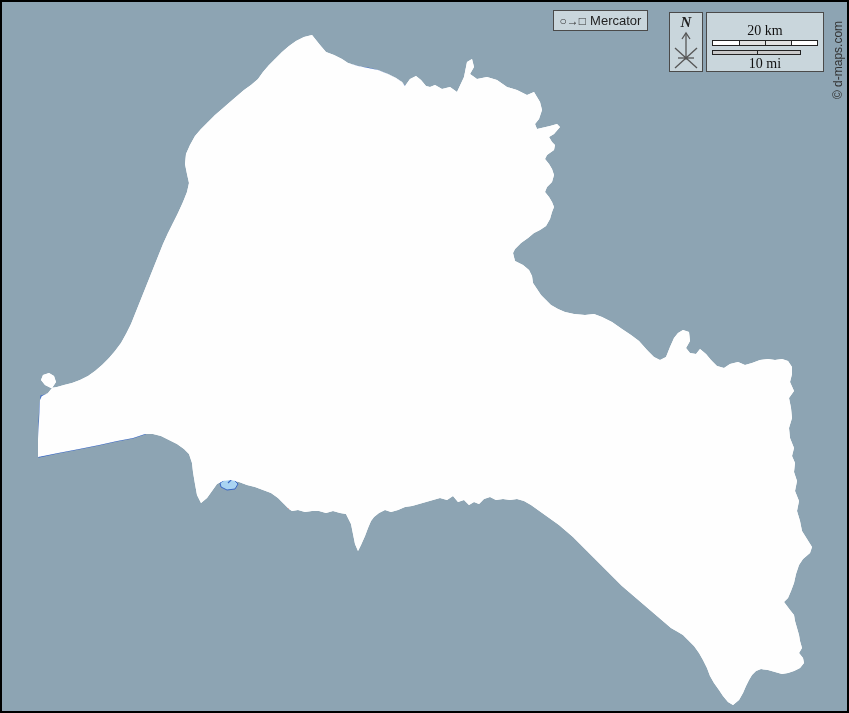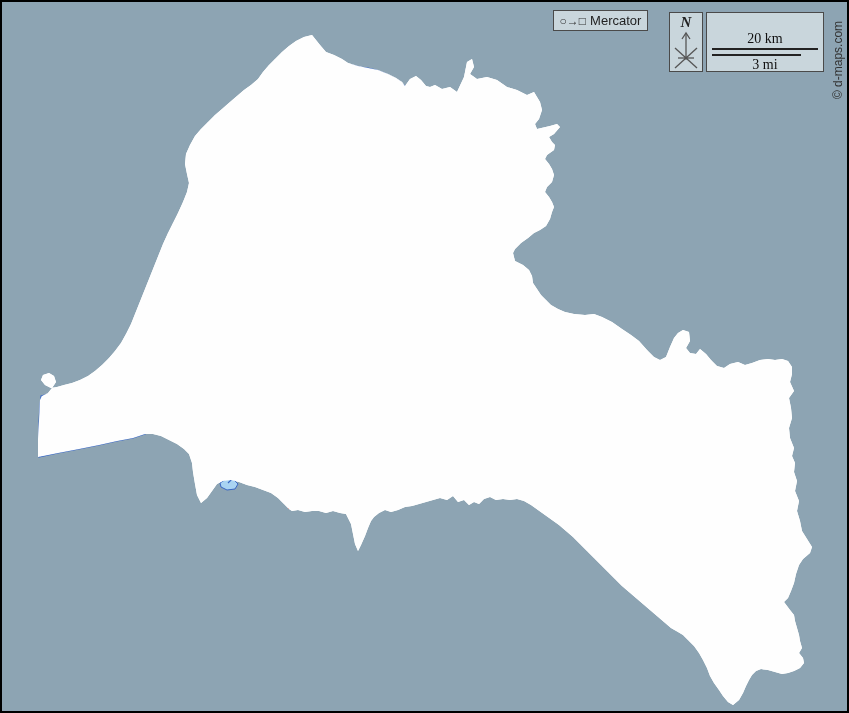--- a/index.html
+++ b/index.html
@@ -34,21 +34,21 @@
   #compass-n{
     font-family:"Liberation Serif",serif;font-style:italic;font-weight:bold;
     font-size:15px;color:#222;margin-top:2px;line-height:1;
   }
   
   #scale-box{
     left:704px;top:10px;width:118px;height:60px;
     display:flex;flex-direction:column;align-items:center;
     font-family:"Liberation Serif",serif;color:#111;
   }
-  #scale-km-label{font-size:14px;margin-top:18px;line-height:1.1;}
+  #scale-km-label{font-size:14px;margin-top:10px;line-height:1.1;}
   #scale-mi-label{font-size:14px;margin-top:1px;line-height:1.1;}
   .bar{display:flex;border:1px solid #222;box-sizing:border-box;height:8px;}
   #bar-km{width:106px;margin-top:2px;}
   #bar-mi{width:89px;margin-top:4px;align-self:flex-start;margin-left:5px;}
   .bar .seg{height:100%;box-sizing:border-box;}
   .bar .seg + .seg{border-left:1px solid #222;}
   #bar-km .seg{width:25%;background:#fff;}
   #bar-km .seg:nth-child(2),#bar-km .seg:nth-child(3){background:#e2e2e2;}
   #bar-mi .seg{width:50%;background:#c9c9c9;}
   
@@ -157,18 +157,18 @@
     <div class="bar" id="bar-km">
       <div class="seg"></div>
       <div class="seg"></div>
       <div class="seg"></div>
       <div class="seg"></div>
     </div>
     <div class="bar" id="bar-mi">
       <div class="seg"></div>
       <div class="seg"></div>
     </div>
-    <div id="scale-mi-label">3 mi</div>
+    <div id="scale-mi-label">10 mi</div>
   </div>
 
   <div id="copyright">© d-maps.com</div>
 
 </div>
 
 </body></html>

